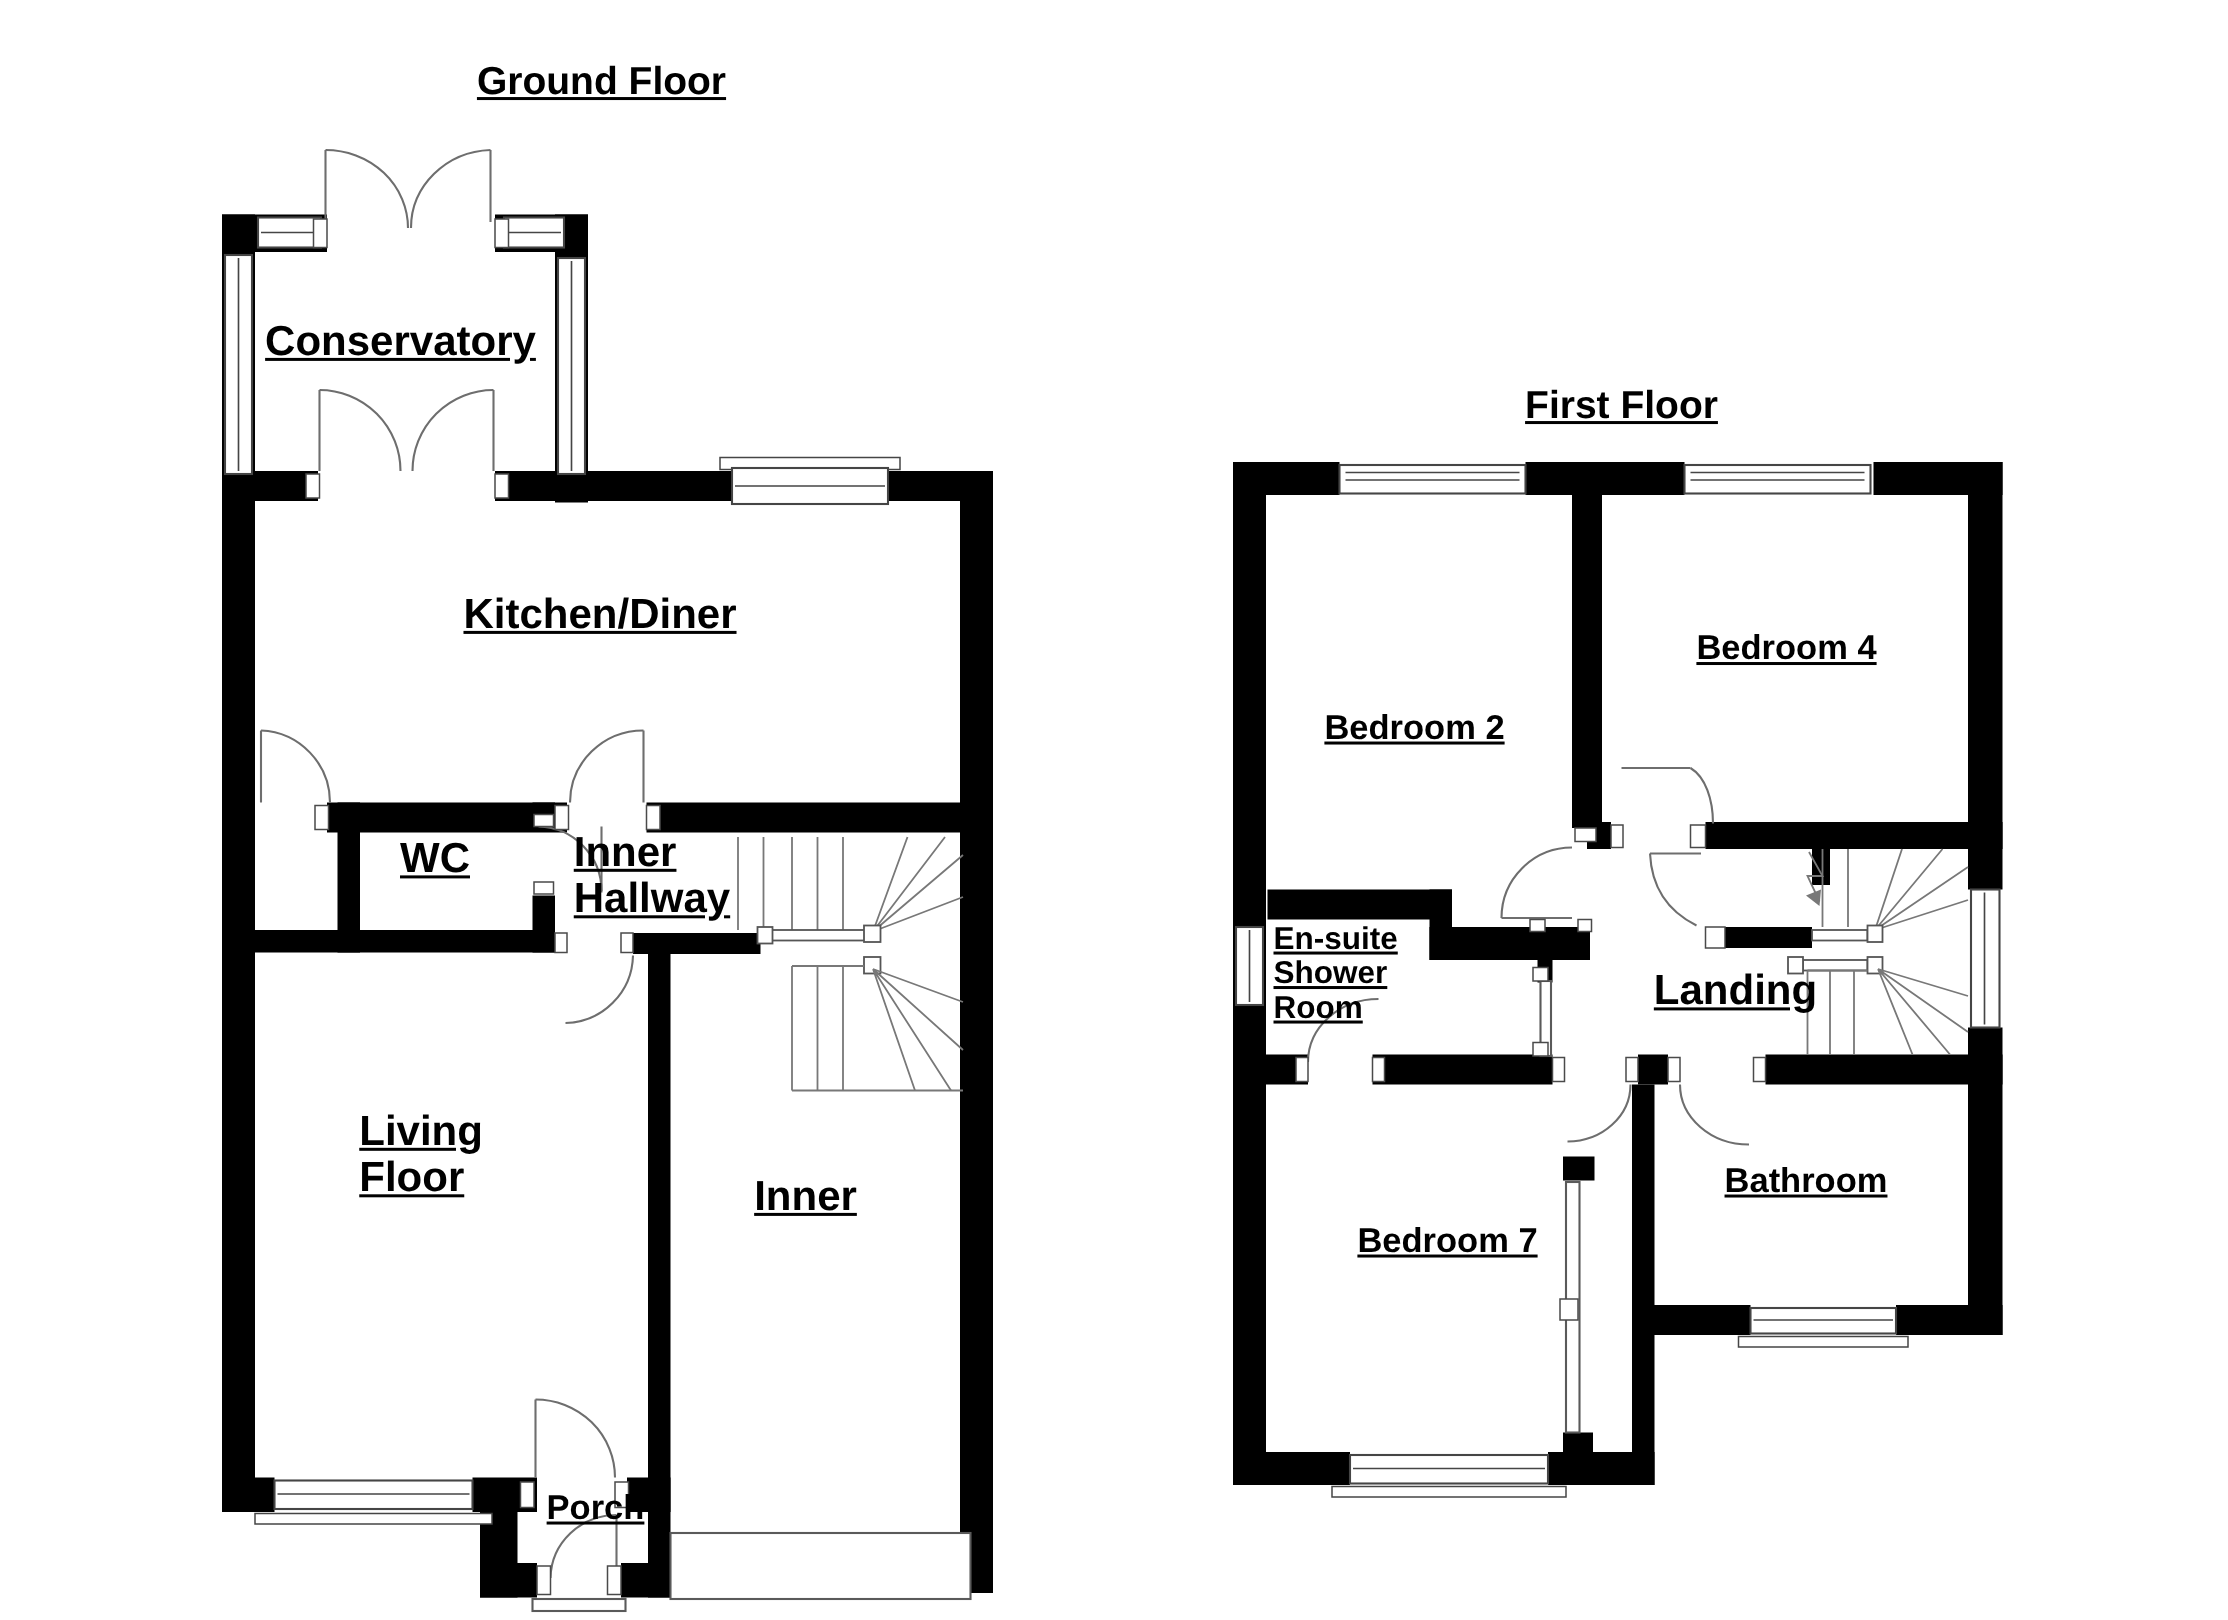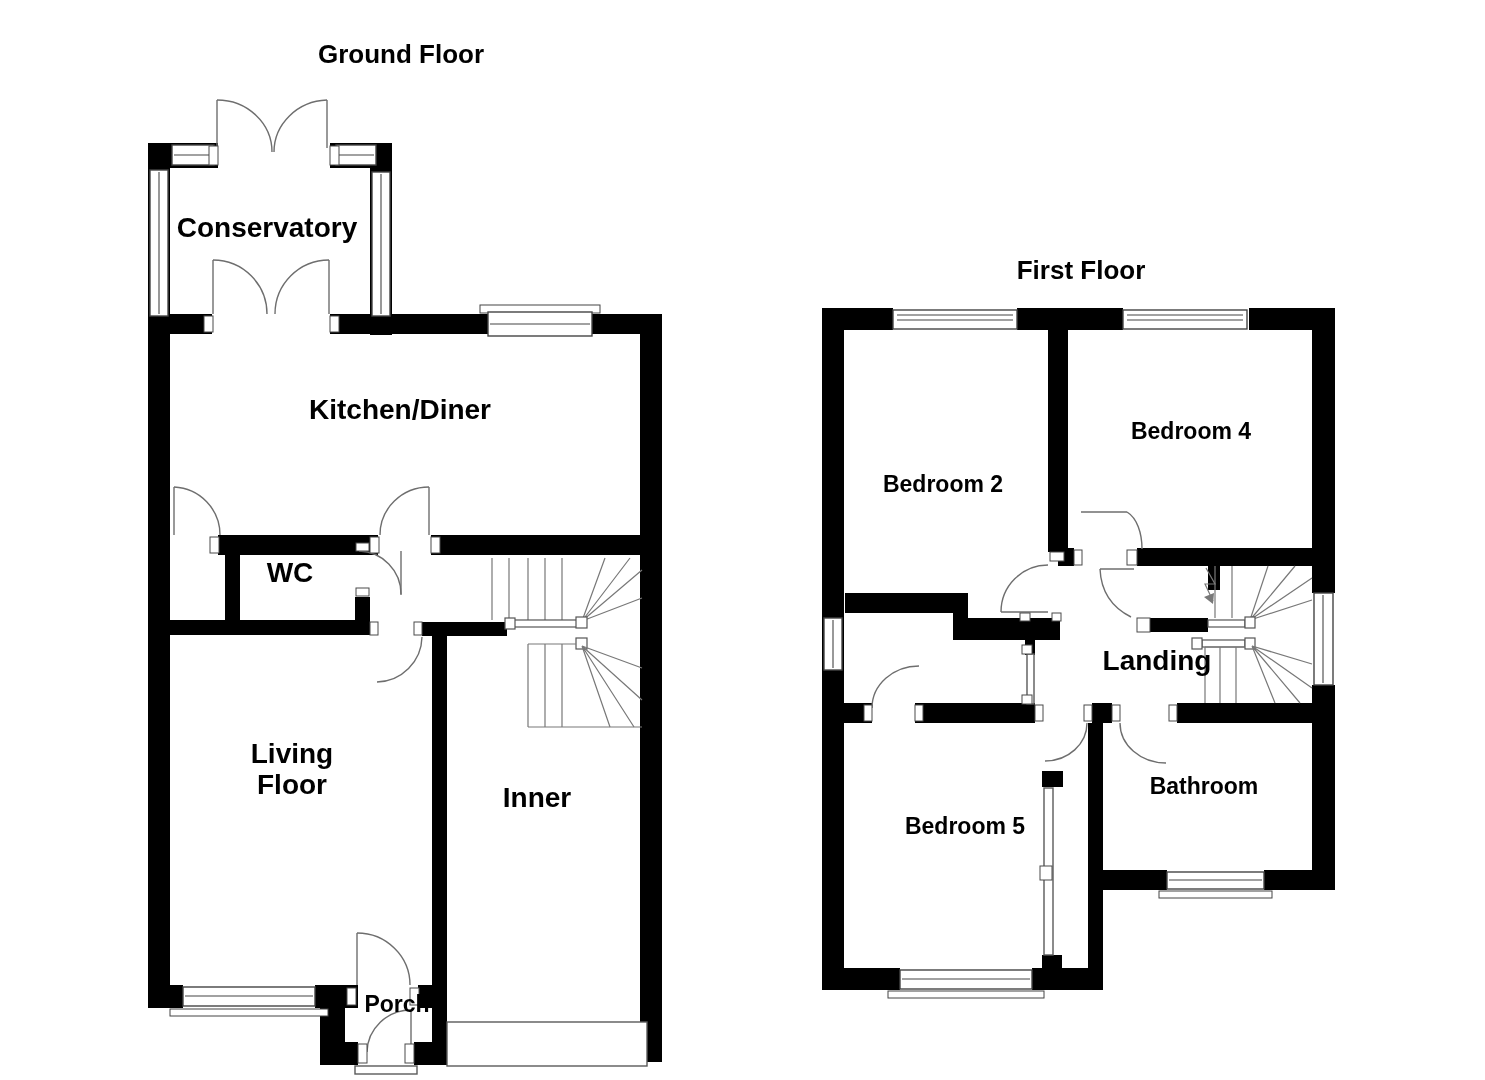--- a/index.html
+++ b/index.html
@@ -21,22 +21,22 @@
   .winline{stroke:var(--line-window);stroke-width:1.1;fill:none;}
   .sill{fill:#ffffff;stroke:var(--line-window);stroke-width:1;}
   .door{stroke:var(--line-door);stroke-width:1.4;fill:none;}
   .stair{stroke:var(--line-stair);stroke-width:1.2;fill:none;}
   .newel{fill:#ffffff;stroke:#555555;stroke-width:1.2;}
   .jamb{fill:#ffffff;stroke:#4a4a4a;stroke-width:1;}
   .thin{fill:#ffffff;stroke:#5a5a5a;stroke-width:1.4;}
   .arrowhead{fill:var(--line-stair);stroke:none;}
   .lbl{
     position:absolute;transform:translate(-50%,-50%);
-    color:var(--text);font-weight:bold;text-align:center;
-    white-space:nowrap;line-height:1.1;
+    color:var(--text);font-weight:bold;text-align:left;
+    white-space:nowrap;line-height:1.1;text-decoration:underline;
   }
   .lbl.wrap{white-space:normal;}
   .title{font-size:26px;}
   .room{font-size:28px;}
   .room-sm{font-size:23px;}
   .room-xs{font-size:21px;}
 </style>
 </head>
 <body>
 
@@ -268,23 +268,25 @@
       <rect class="jamb" x="1169" y="705" width="8" height="16"></rect>
     </g>
   </svg>
 
   <div class="lbl title" style="left:401px;top:54px;">Ground Floor</div>
   <div class="lbl title" style="left:1081px;top:270px;">First Floor</div>
 
   <div class="lbl room" style="left:267px;top:228px;">Conservatory</div>
   <div class="lbl room" style="left:400px;top:410px;">Kitchen/Diner</div>
   <div class="lbl room" style="left:290px;top:573px;">WC</div>
+  <div class="lbl room wrap" style="left:445px;top:584px;width:125px;">Inner Hallway</div>
   <div class="lbl room wrap" style="left:292px;top:770px;width:105px;">Living Floor</div>
   <div class="lbl room" style="left:537px;top:798px;">Inner</div>
   <div class="lbl room-sm" style="left:374px;top:1005px;margin-left:23px;">Porch</div>
 
   <div class="lbl room-sm" style="left:943px;top:440px;margin-top:45px;">Bedroom 2</div>
   <div class="lbl room-sm" style="left:1191px;top:432px;">Bedroom 4</div>
+  <div class="lbl room-xs wrap" style="left:899px;top:649px;width:100px;">En-suite Shower Room</div>
   <div class="lbl room" style="left:1157px;top:661px;">Landing</div>
-  <div class="lbl room-sm" style="left:965px;top:827px;">Bedroom 5</div>
+  <div class="lbl room-sm" style="left:965px;top:827px;">Bedroom 7</div>
   <div class="lbl room-sm" style="left:1204px;top:787px;">Bathroom</div>
 
 </div>
 
 </body></html>

